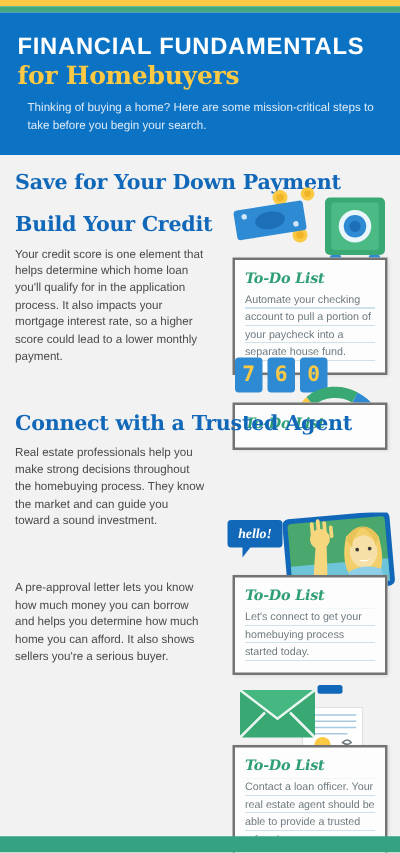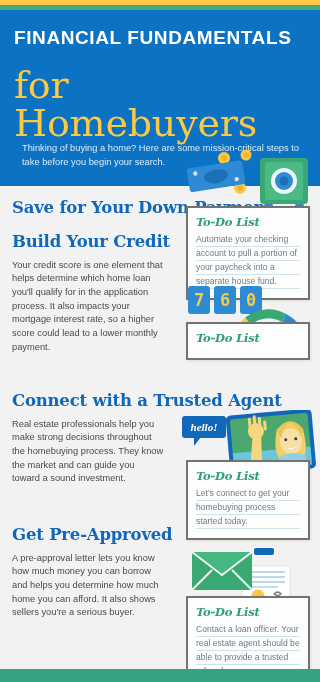--- a/index.html
+++ b/index.html
@@ -45,31 +45,32 @@
   .header-kicker {
     color: #ffffff;
     font-size: 19px;
     font-weight: bold;
     letter-spacing: 0.6px;
     line-height: 1.05;
     font-family: "Liberation Sans", sans-serif;
   }
   .header-title {
     color: #fcc944;
-    font-size: 38px;
-    font-weight: normal;
+    font-size: 20px;
+    font-weight: bold;
     font-family: "DejaVu Serif", serif;
     line-height: 1.0;
-    margin-top: 18px;
+    margin-top: 2px;
     letter-spacing: -0.2px;
   }
   .header-sub {
     color: #dceaf7;
     font-size: 9.3px;
     line-height: 1.5;
+    margin-top: 10px;
     padding: 0 8px;
     font-family: "Liberation Sans", sans-serif;
   }
 
   
   .section {
     position: relative;
     padding: 0 12px;
   }
   .sec-title {
@@ -261,21 +262,20 @@
       </svg>
     </div>
   </div>
 
   <div class="todo-card" style="left:186px; top:460px;">
     <div class="todo-title">To-Do List</div>
     <div class="todo-text">Let's connect to get your homebuying process started today.</div>
   </div>
 
   <div class="section" style="margin-top:40px;">
-    <div class="sec-title">Get Pre-Approved</div>
     <div class="sec-body">A pre-approval letter lets you know how much money you can borrow and helps you determine how much home you can afford. It also shows sellers you're a serious buyer.</div>
   </div>
 
   <div class="illus s4-illus">
     <svg width="130" height="70" viewBox="0 0 130 70">
 
       <rect x="56" y="22" width="48" height="44" fill="#ffffff" stroke="#e2e2e2" stroke-width="1"></rect>
       <line x1="62" y1="28" x2="99" y2="28" stroke="#a7c9e0" stroke-width="1.3"></line>
       <line x1="62" y1="33" x2="99" y2="33" stroke="#a7c9e0" stroke-width="1.3"></line>
       <line x1="62" y1="38" x2="99" y2="38" stroke="#a7c9e0" stroke-width="1.3"></line>

